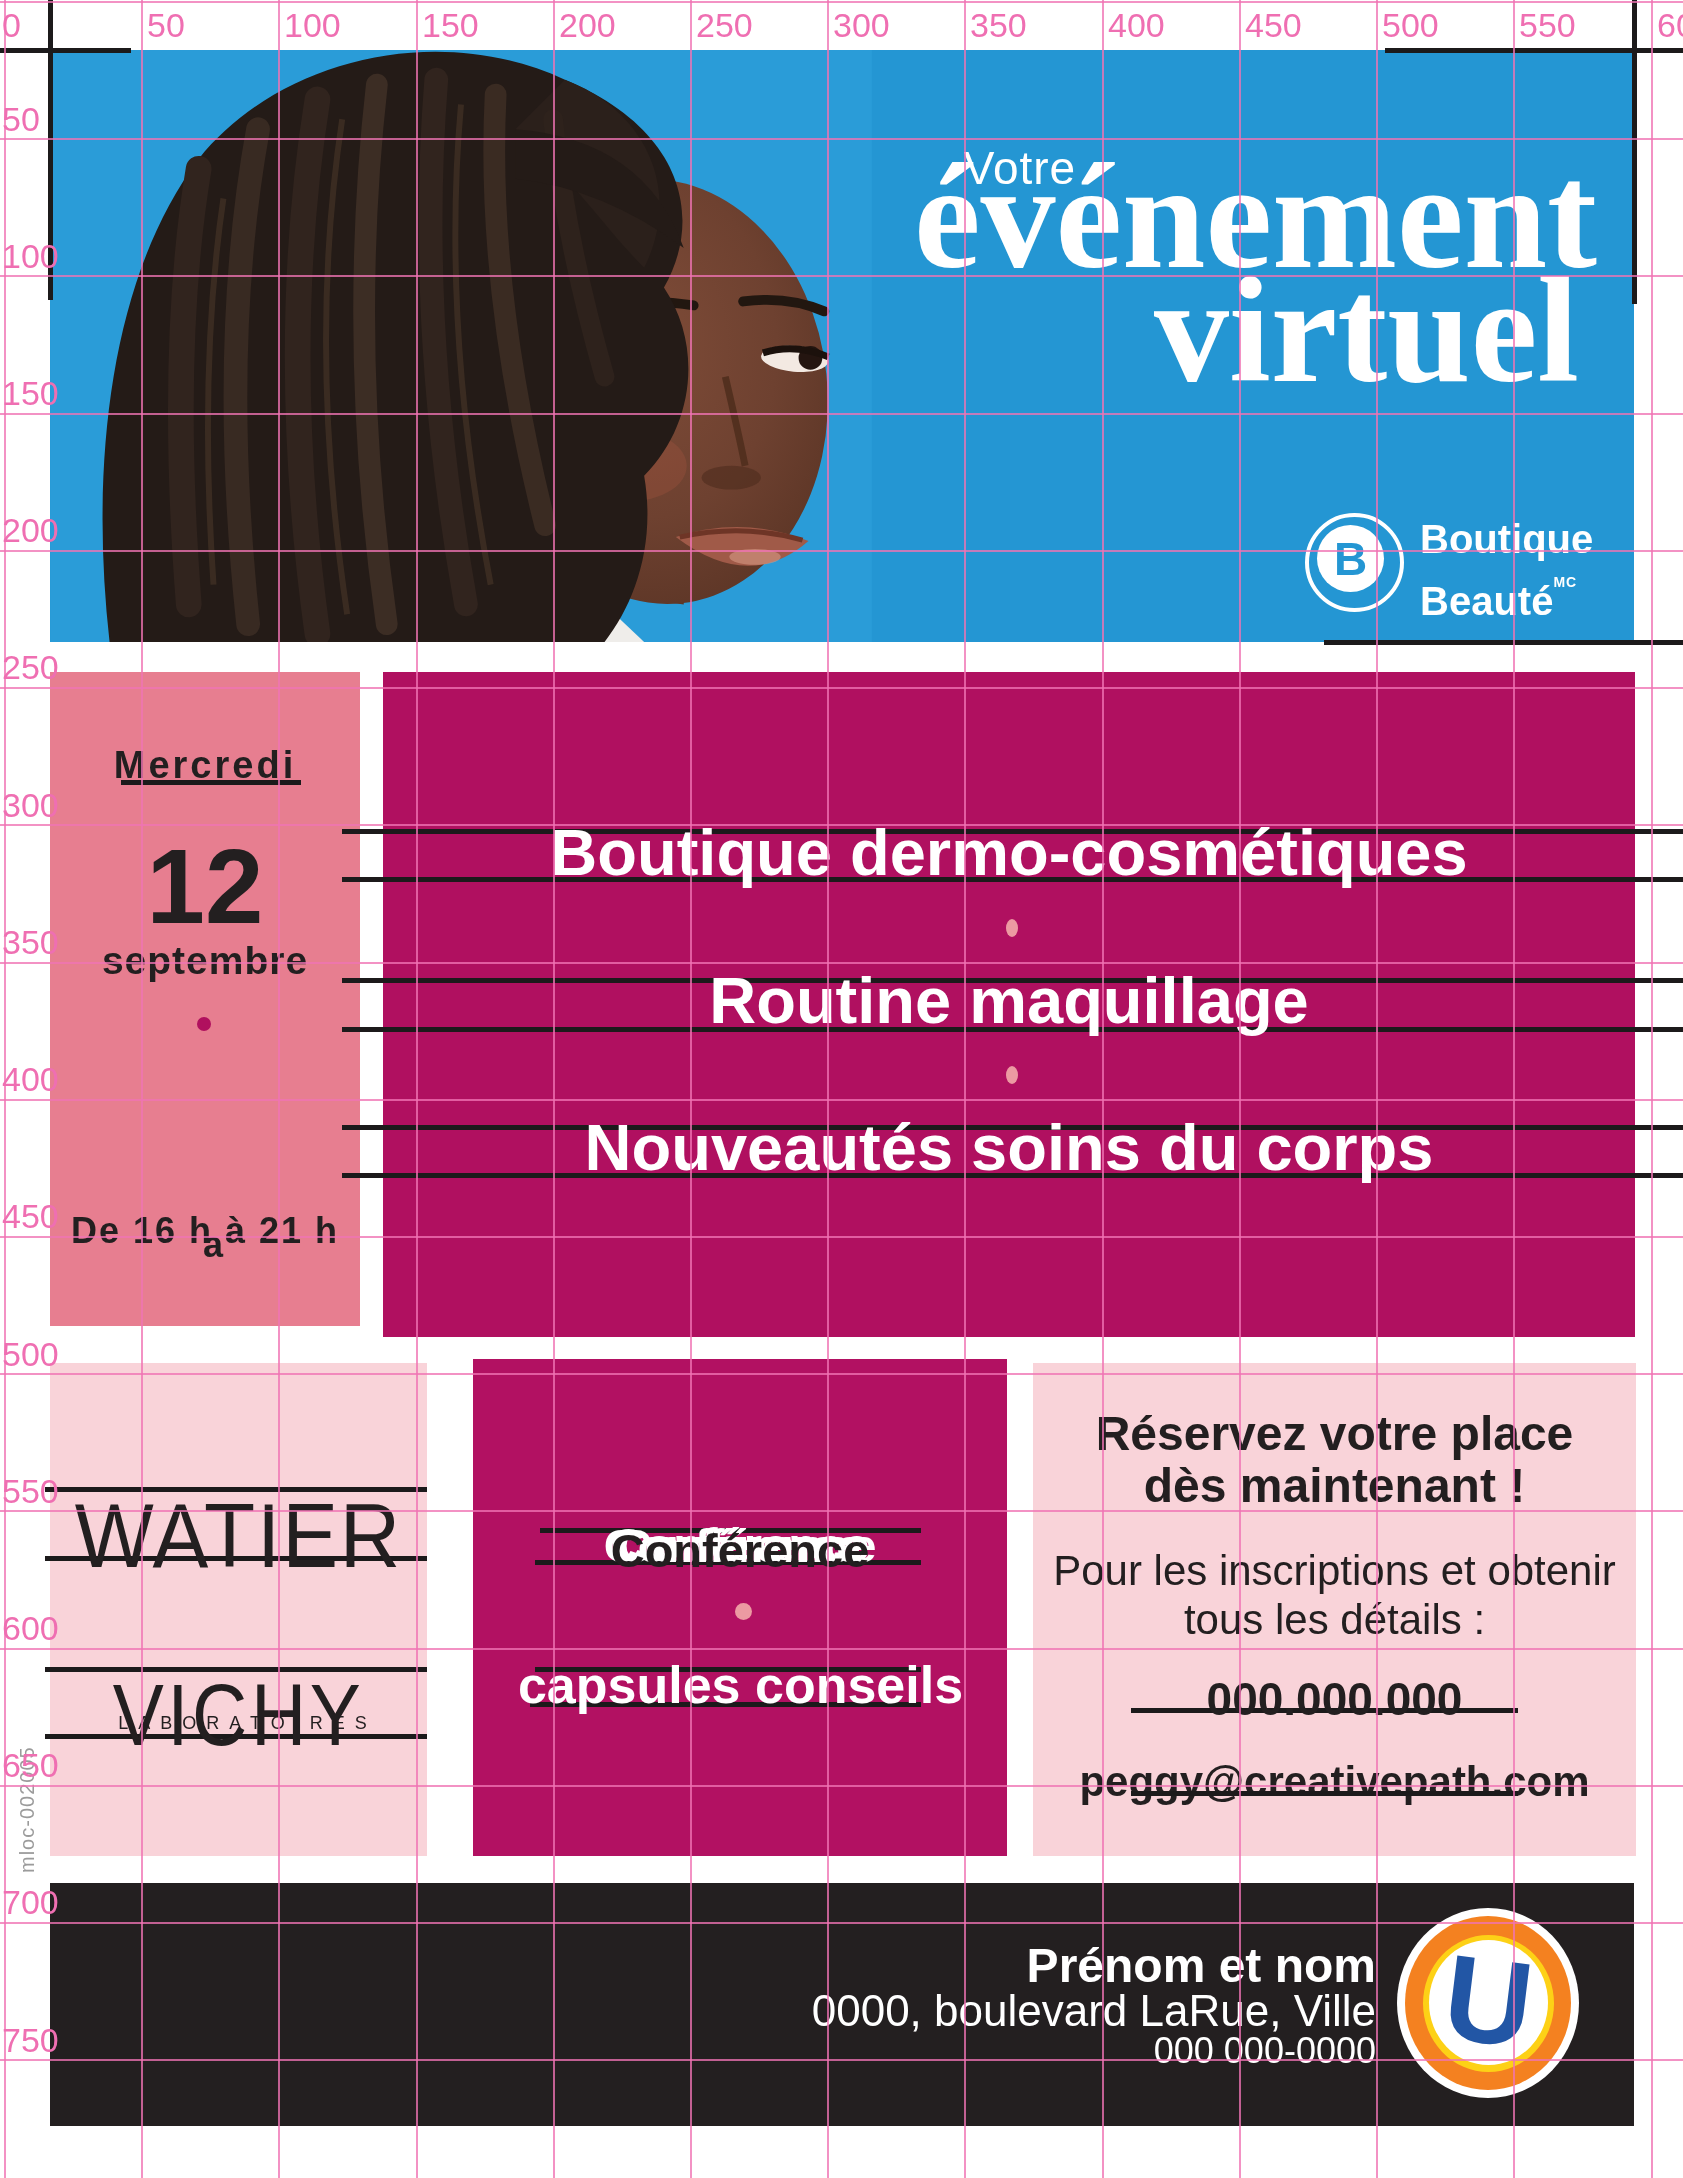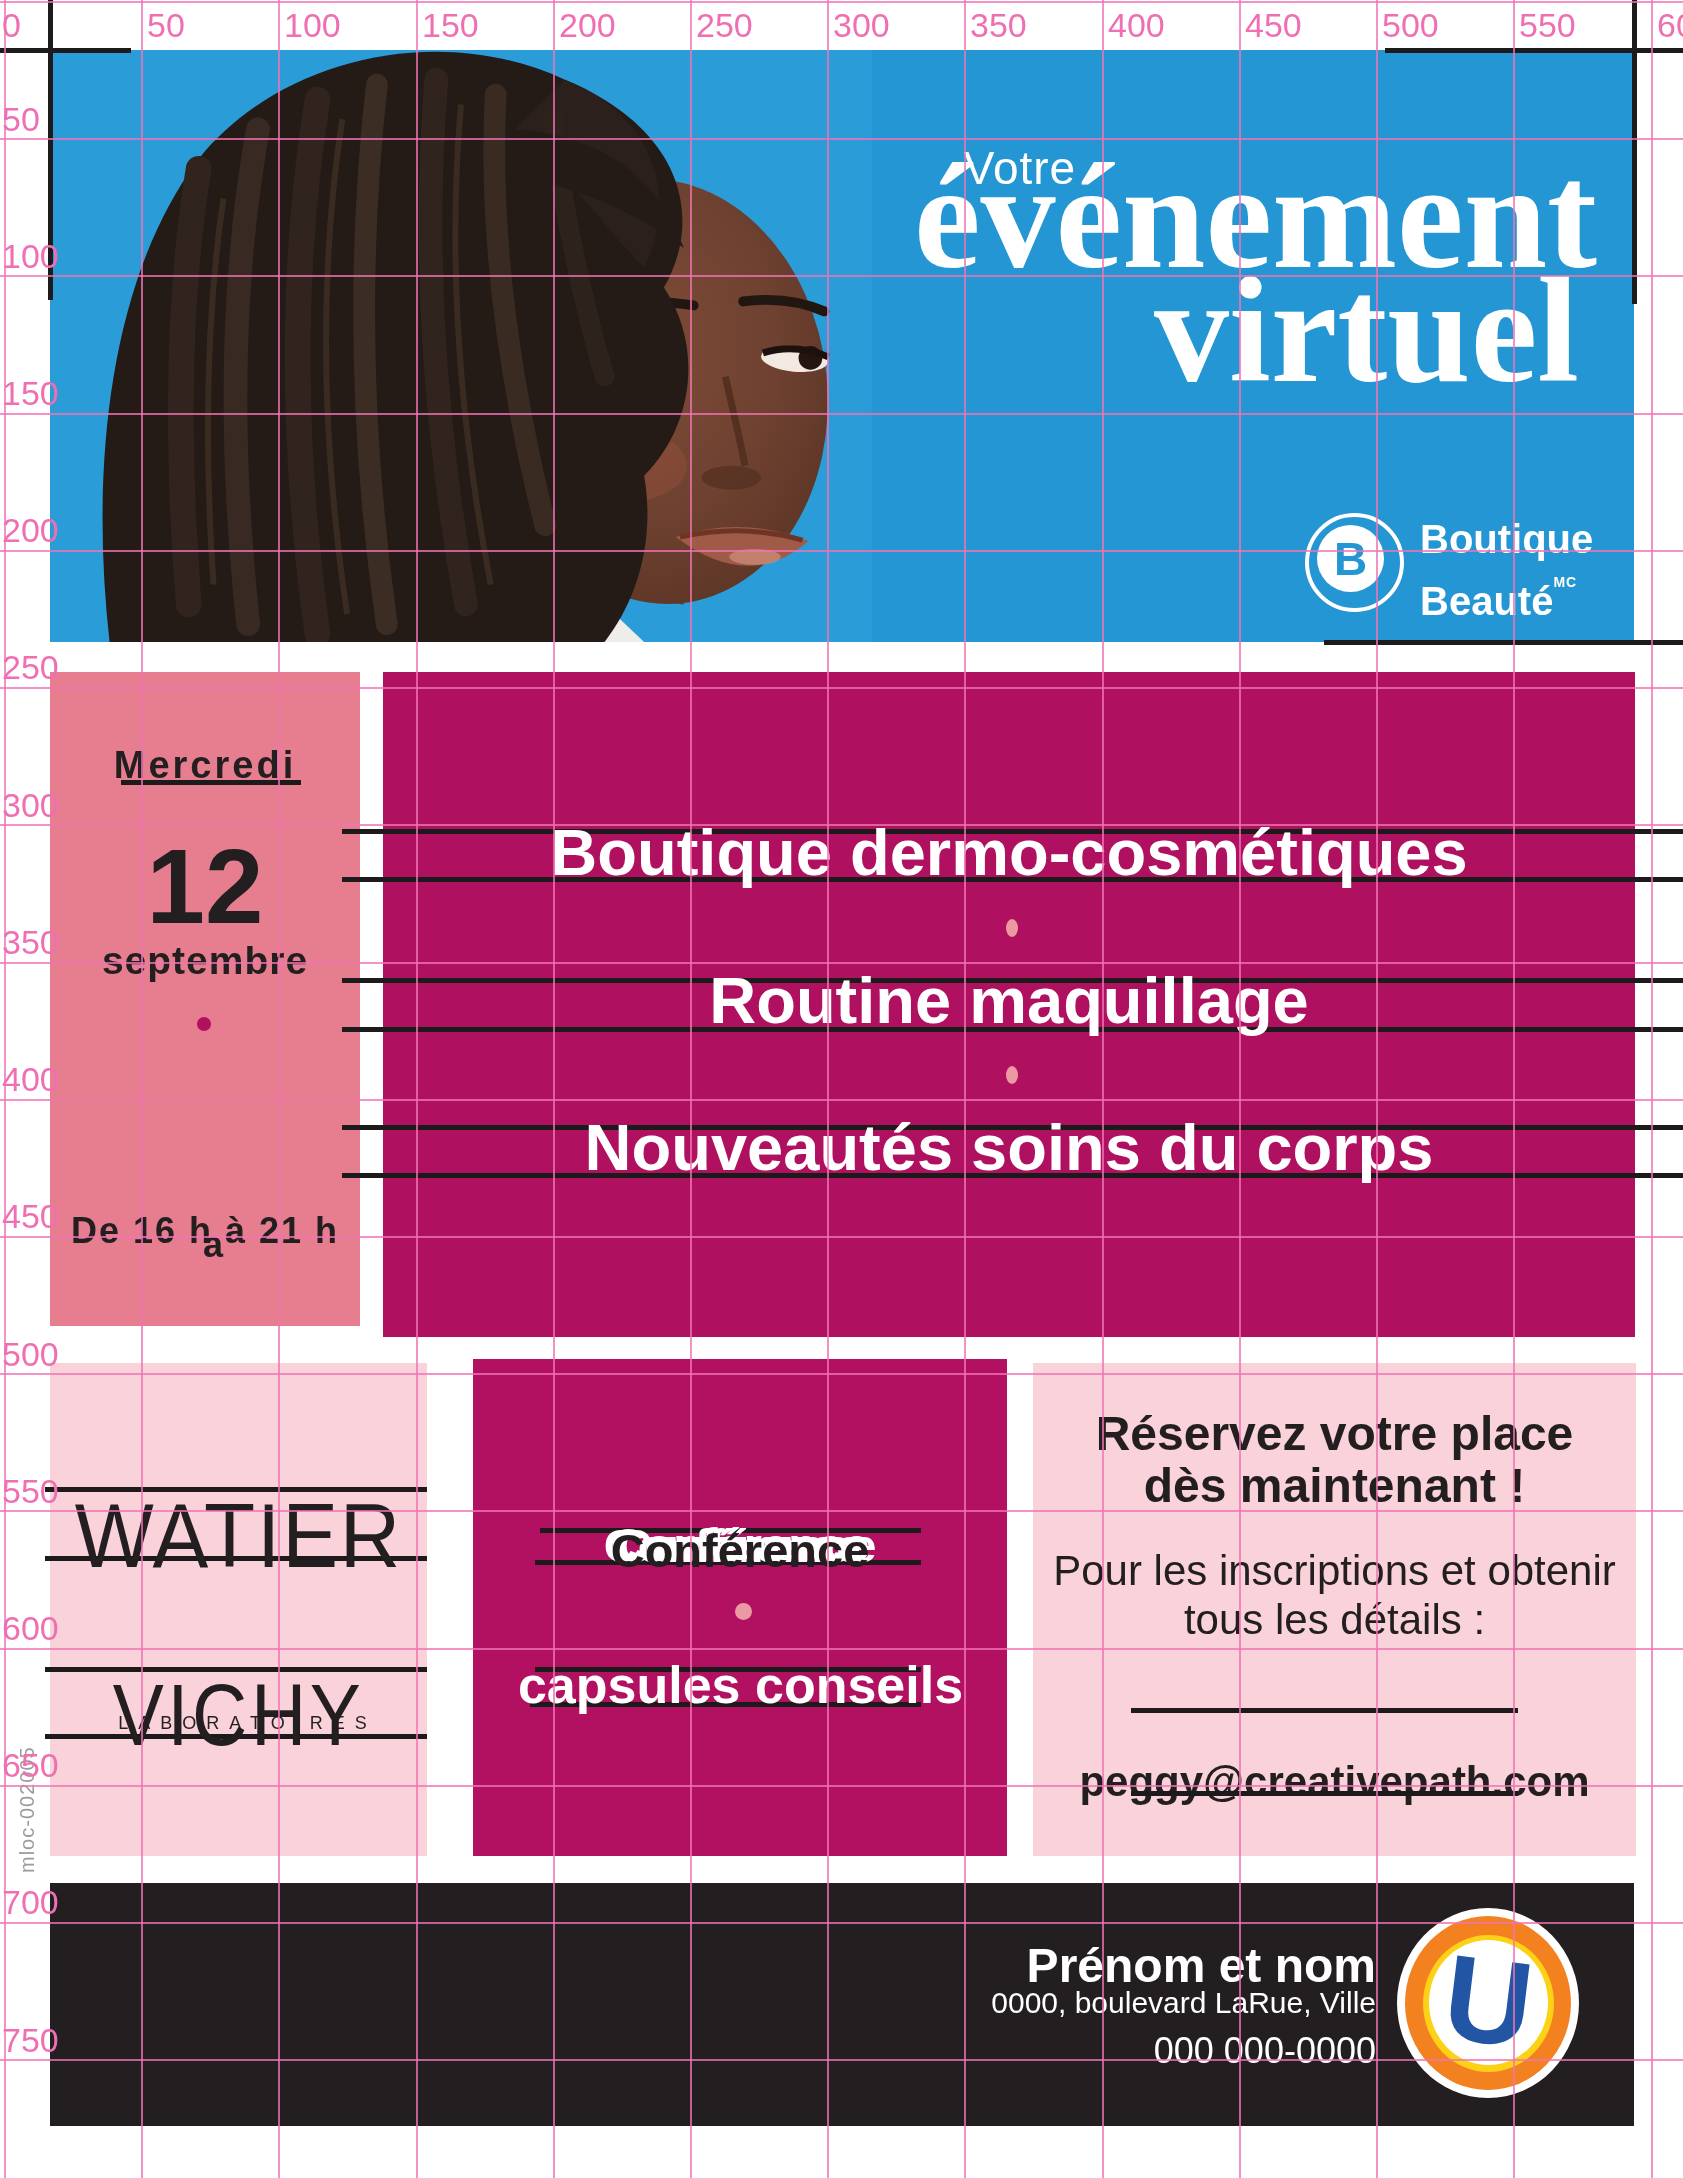--- a/index.html
+++ b/index.html
@@ -62,21 +62,21 @@
   
   #bk-t1{left:1033px;top:1406px;width:603px;font-weight:700;font-size:48px;z-index:4;}
   #bk-t2{left:1033px;top:1458px;width:603px;font-weight:700;font-size:48px;z-index:4;}
   #bk-b1{left:1033px;top:1547px;width:603px;font-size:42px;z-index:4;}
   #bk-b2{left:1033px;top:1596px;width:603px;font-size:42px;z-index:4;}
   #bk-phone{left:1033px;top:1672px;width:603px;font-weight:700;font-size:46px;z-index:4;}
   #bk-email{left:1033px;top:1758px;width:603px;font-weight:700;font-size:42px;z-index:4;}
   
   .ft{left:693px;width:683px;text-align:right;color:#fff;z-index:4;}
   #ft-name{top:1938px;font-weight:700;font-size:48px;}
-  #ft-addr{top:1986px;font-size:30px;}
+  #ft-addr{top:1986px;font-size:44px;}
   #ft-phone{top:2030px;font-size:36px;}
   .ulogo{border-radius:50%;position:absolute;}
   #u1{left:1397px;top:1908px;width:182px;height:190px;background:#fff;z-index:4;}
   #u2{left:1405px;top:1916px;width:166px;height:174px;background:#f48120;z-index:5;}
   #u3{left:1423px;top:1935px;width:131px;height:137px;background:#fdd116;z-index:6;}
   #u4{left:1429px;top:1940px;width:119px;height:125px;background:#fff;z-index:7;}
   #u-letter{left:1429px;top:1938px;width:119px;height:125px;display:flex;align-items:center;justify-content:center;
             font-weight:700;font-size:121px;color:#2256a5;transform:rotate(7deg);z-index:8;}
   
   #job-code{left:16px;top:1715px;height:158px;writing-mode:vertical-rl;transform:rotate(180deg);
@@ -204,20 +204,21 @@
   <div class="abs ctr" id="conf1">Conférence</div>
   <div class="abs" id="conf-dot"></div>
   <div class="abs guide hguide" style="left:535px;top:1667px;width:386px;"></div>
   <div class="abs ctr white" id="conf2">capsules conseils</div>
   <div class="abs guide hguide" style="left:530px;top:1702px;width:391px;"></div>
 
   <div class="abs ctr ink" id="bk-t1">Réservez votre place</div>
   <div class="abs ctr ink" id="bk-t2">dès maintenant !</div>
   <div class="abs ctr ink" id="bk-b1">Pour les inscriptions et obtenir</div>
   <div class="abs ctr ink" id="bk-b2">tous les détails :</div>
+  <div class="abs ctr ink" id="bk-phone">000.000.000</div>
   <div class="abs guide hguide" style="left:1131px;top:1708px;width:387px;"></div>
   <div class="abs ctr ink" id="bk-email">peggy@creativepath.com</div>
   <div class="abs guide hguide" style="left:1131px;top:1791px;width:387px;z-index:4;"></div>
 
   <div class="abs ft" id="ft-name">Prénom et nom</div>
   <div class="abs ft" id="ft-addr">0000, boulevard LaRue, Ville</div>
   <div class="abs ft" id="ft-phone">000 000-0000</div>
   <div class="ulogo" id="u1"></div>
   <div class="ulogo" id="u2"></div>
   <div class="ulogo" id="u3"></div>

